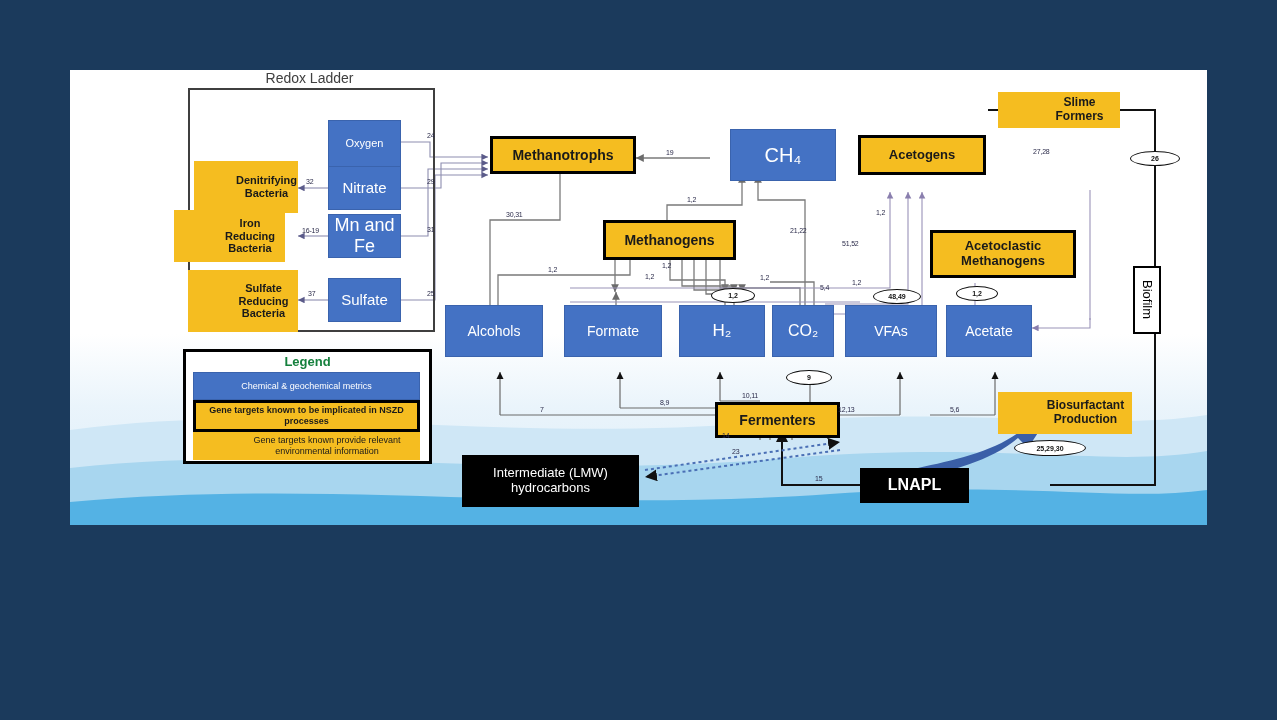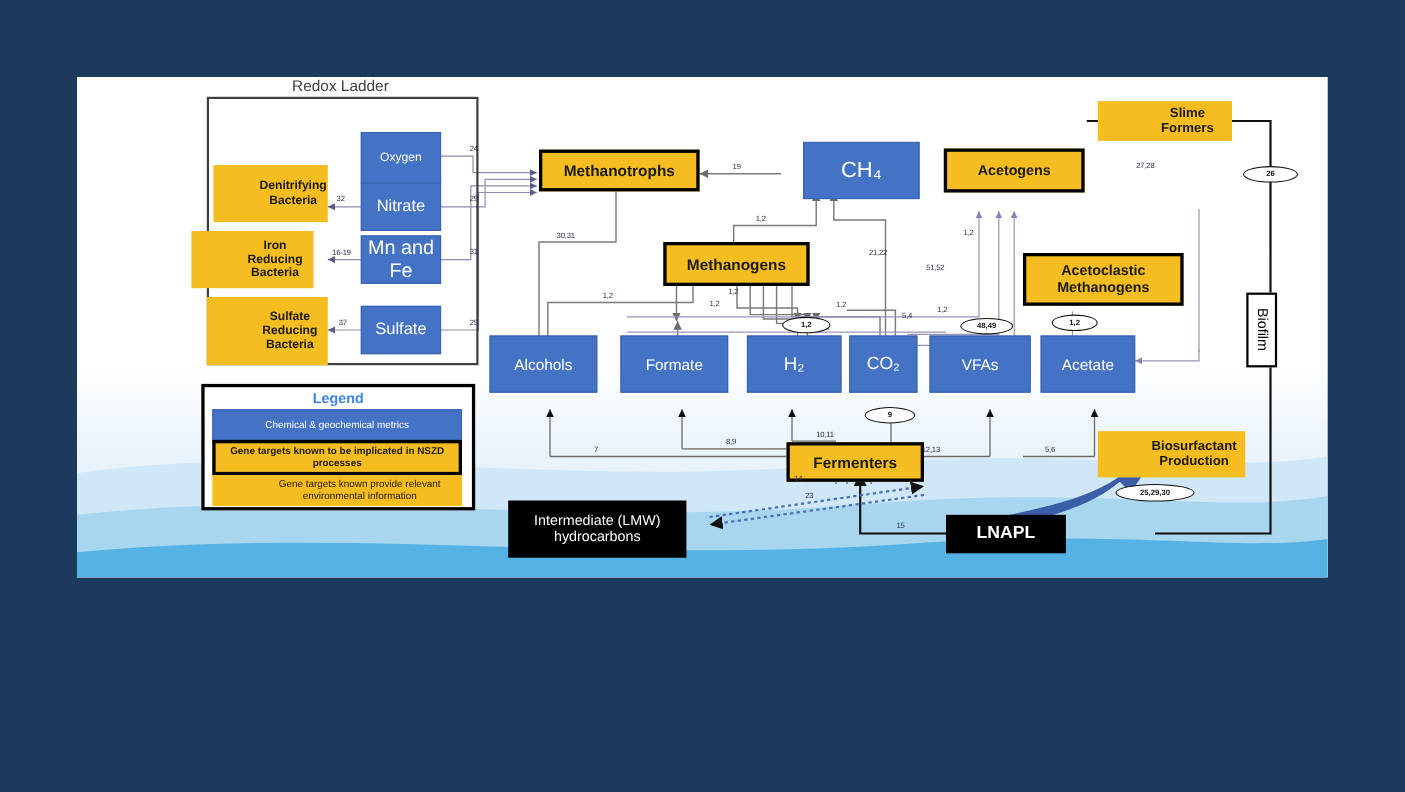--- a/index.html
+++ b/index.html
@@ -45,21 +45,21 @@
   #redoxTitle{
     position:absolute;left:118px;top:0px;width:243px;height:18px;
     text-align:center;font-size:14px;color:#404040;z-index:6;
   }
   #legendBox{
     position:absolute;left:113px;top:279px;width:243px;height:109px;
     border:3px solid #000;background:#ffffff;z-index:4;
   }
   #legendTitle{
     position:absolute;left:0;top:2px;width:100%;text-align:center;
-    font-size:13px;font-weight:bold;color:#3b82f6;
+    font-size:13px;font-weight:bold;color:#15803d;
   }
   .lgrow{position:absolute;left:7px;width:227px;box-sizing:border-box;
     display:flex;align-items:center;justify-content:center;text-align:center;
     font-size:9px;line-height:1.2;}
 </style>
 </head>
 <body>
 
 <div id="slide">
 
@@ -177,21 +177,21 @@
   </svg>
 
   <div id="redoxTitle">Redox Ladder</div>
   <div id="redoxPanel"></div>
 
   <div class="node blue" style="left:258px;top:50px;width:73px;height:47px;font-size:11px;">Oxygen</div>
   <div class="node blue" style="left:258px;top:96px;width:73px;height:44px;font-size:15px;">Nitrate</div>
   <div class="node blue" style="left:258px;top:144px;width:73px;height:44px;font-size:18px;">Mn and Fe</div>
   <div class="node blue" style="left:258px;top:208px;width:73px;height:44px;font-size:15px;">Sulfate</div>
 
-  <div class="node gold" style="left:124px;top:80px;width:104px;height:52px;font-size:11px;font-weight:bold;">Denitrifying Bacteria</div>
+  <div class="node gold" style="left:124px;top:91px;width:104px;height:52px;font-size:11px;font-weight:bold;">Denitrifying Bacteria</div>
   <div class="node gold" style="left:104px;top:140px;width:111px;height:52px;font-size:11px;font-weight:bold;">Iron Reducing Bacteria</div>
   <div class="node gold" style="left:118px;top:200px;width:110px;height:62px;font-size:11px;font-weight:bold;">Sulfate Reducing Bacteria</div>
 
   <div id="legendBox">
     <div id="legendTitle">Legend</div>
     <div class="lgrow blue" style="top:20px;height:28px;">Chemical &amp; geochemical metrics</div>
     <div class="lgrow gold-th" style="top:48px;height:32px;font-weight:bold;">Gene targets known to be implicated in NSZD processes</div>
     <div class="lgrow gold" style="top:80px;height:28px;">Gene targets known provide relevant environmental information</div>
   </div>
 
@@ -205,21 +205,21 @@
 
   <div class="node blue" style="left:375px;top:235px;width:98px;height:52px;font-size:14px;">Alcohols</div>
   <div class="node blue" style="left:494px;top:235px;width:98px;height:52px;font-size:14px;">Formate</div>
   <div class="node blue" style="left:609px;top:235px;width:86px;height:52px;font-size:17px;">H₂</div>
   <div class="node blue" style="left:702px;top:235px;width:62px;height:52px;font-size:16px;">CO₂</div>
   <div class="node blue" style="left:775px;top:235px;width:92px;height:52px;font-size:14px;">VFAs</div>
   <div class="node blue" style="left:876px;top:235px;width:86px;height:52px;font-size:14px;">Acetate</div>
 
   <div class="node gold-th" style="left:645px;top:332px;width:125px;height:36px;font-size:14px;font-weight:bold;">Fermenters</div>
   <div class="node gold" style="left:928px;top:322px;width:134px;height:42px;font-size:12px;font-weight:bold;">Biosurfactant Production</div>
-  <div class="node black" style="left:392px;top:385px;width:162px;height:52px;font-size:13px;">Intermediate (LMW) hydrocarbons</div>
+  <div class="node black" style="left:392px;top:385px;width:177px;height:52px;font-size:13px;">Intermediate (LMW) hydrocarbons</div>
   <div class="node black" style="left:790px;top:398px;width:109px;height:35px;font-size:16px;font-weight:bold;">LNAPL</div>
 
   <div class="elabel" style="left:357px;top:62px;">24</div>
   <div class="elabel" style="left:357px;top:108px;">29</div>
   <div class="elabel" style="left:357px;top:156px;">31</div>
   <div class="elabel" style="left:357px;top:220px;">25</div>
   <div class="elabel" style="left:236px;top:108px;">32</div>
   <div class="elabel" style="left:232px;top:157px;">16-19</div>
   <div class="elabel" style="left:238px;top:220px;">37</div>
 

